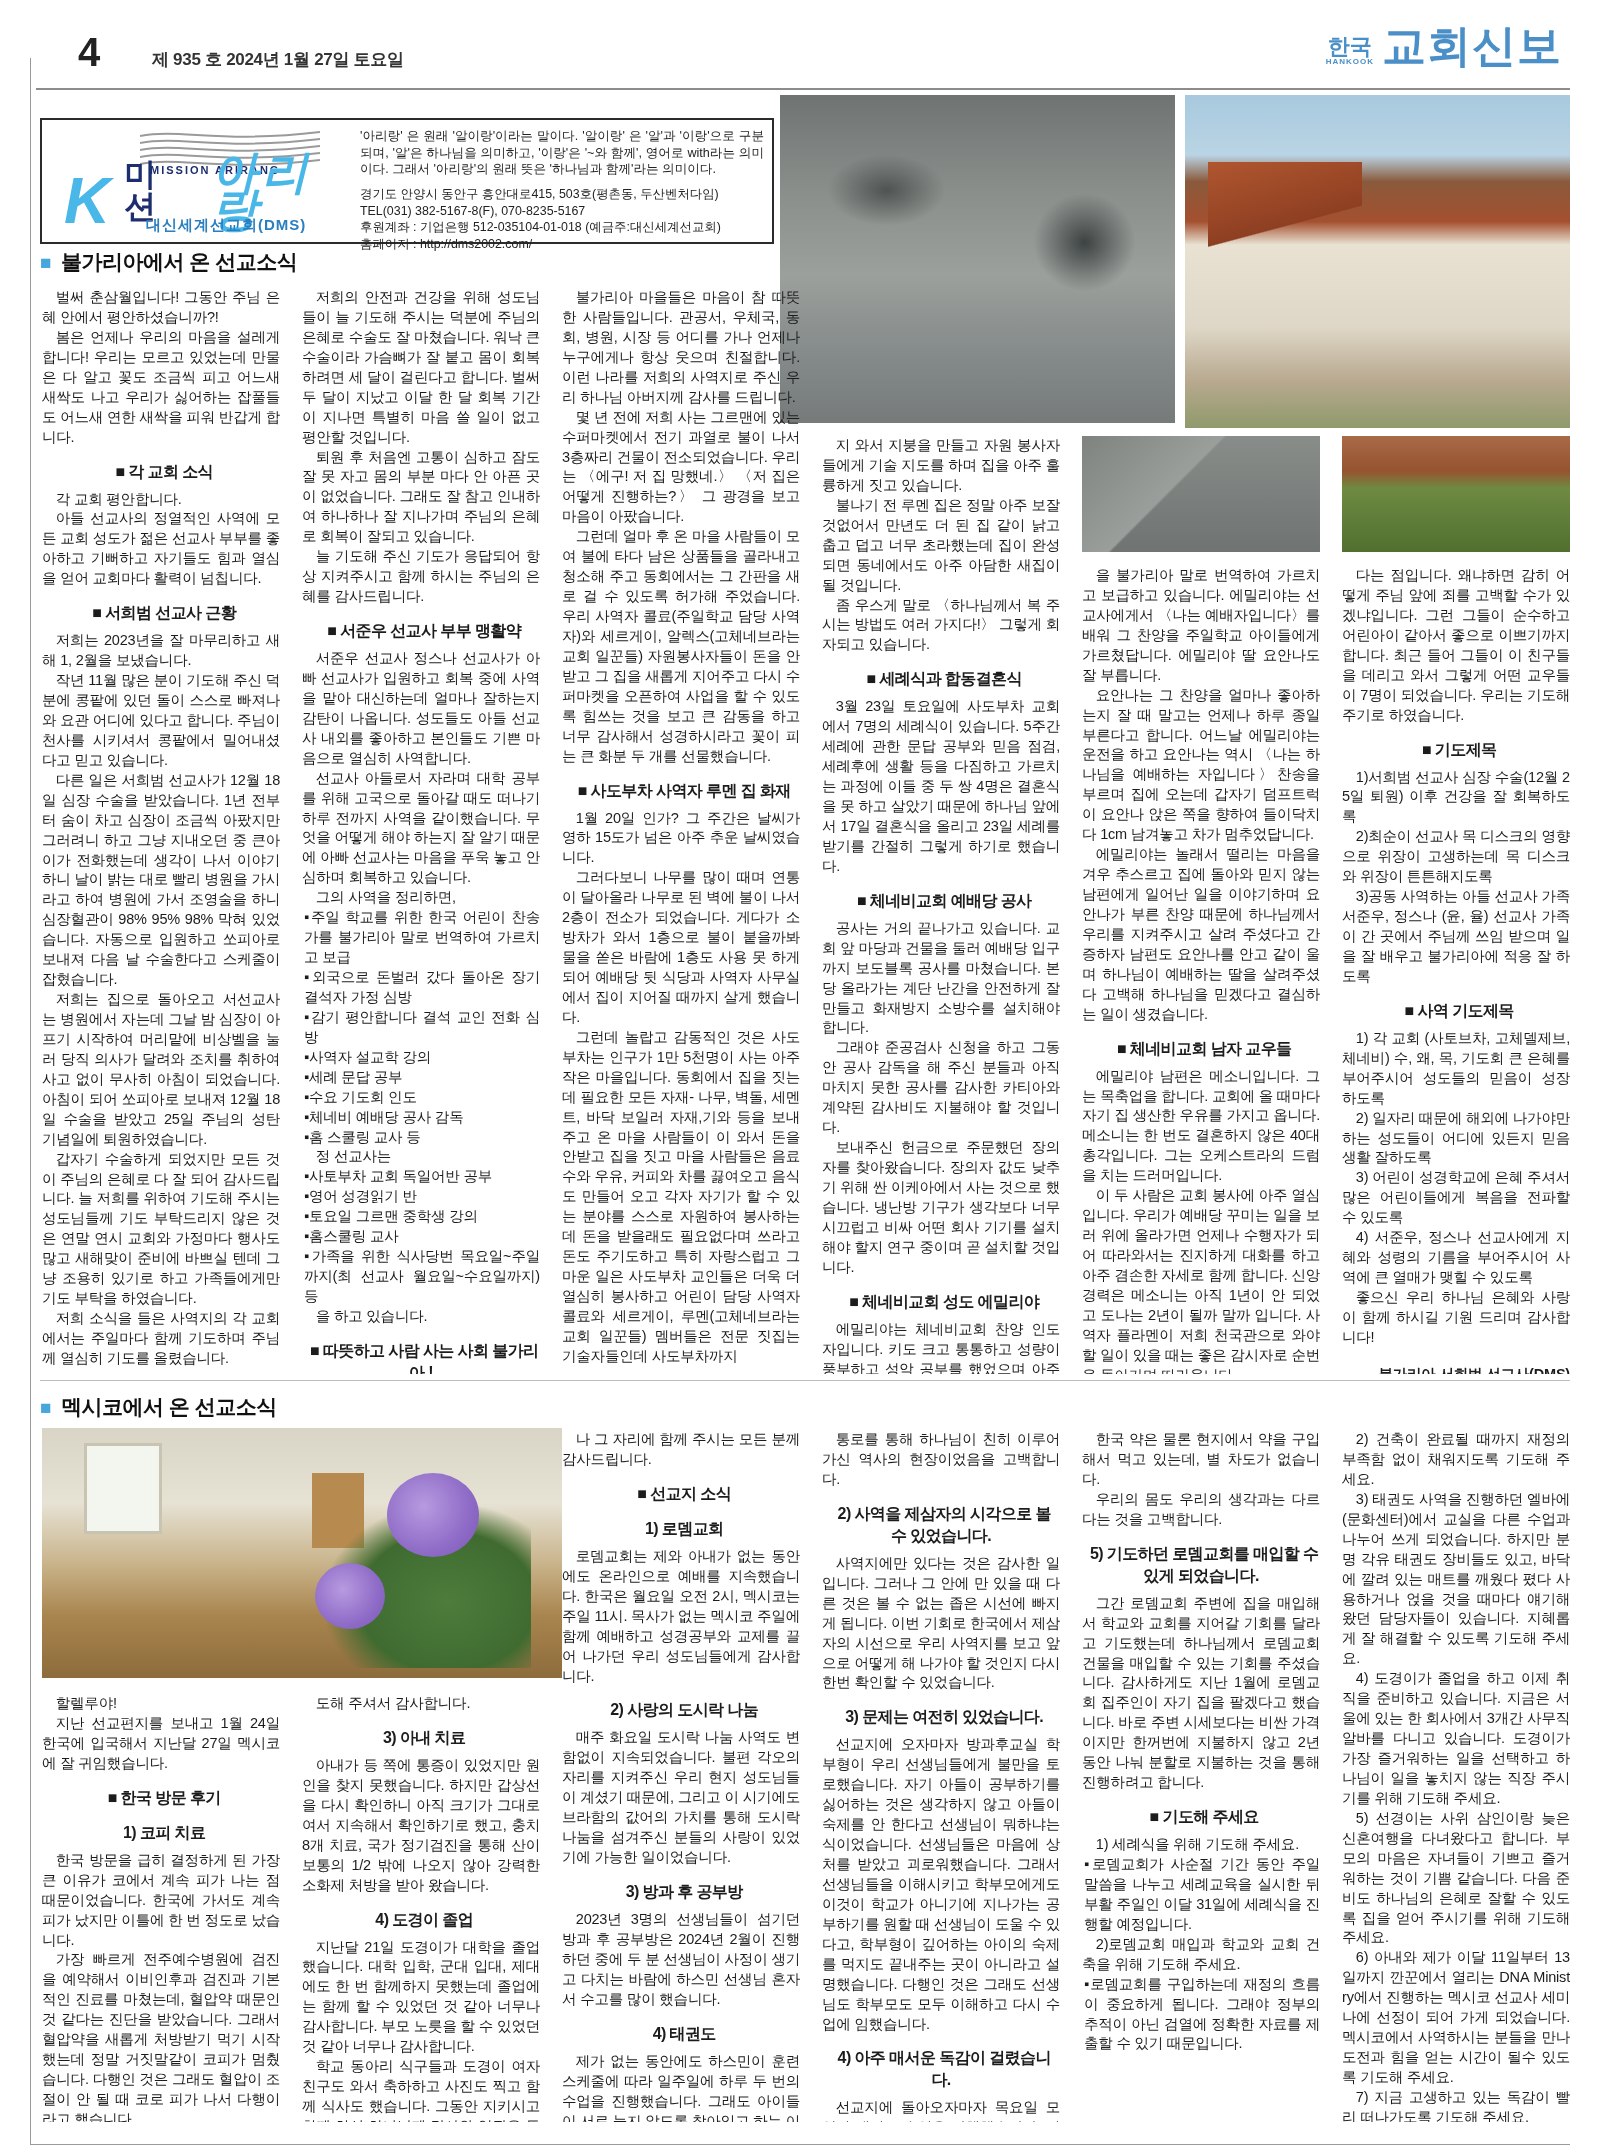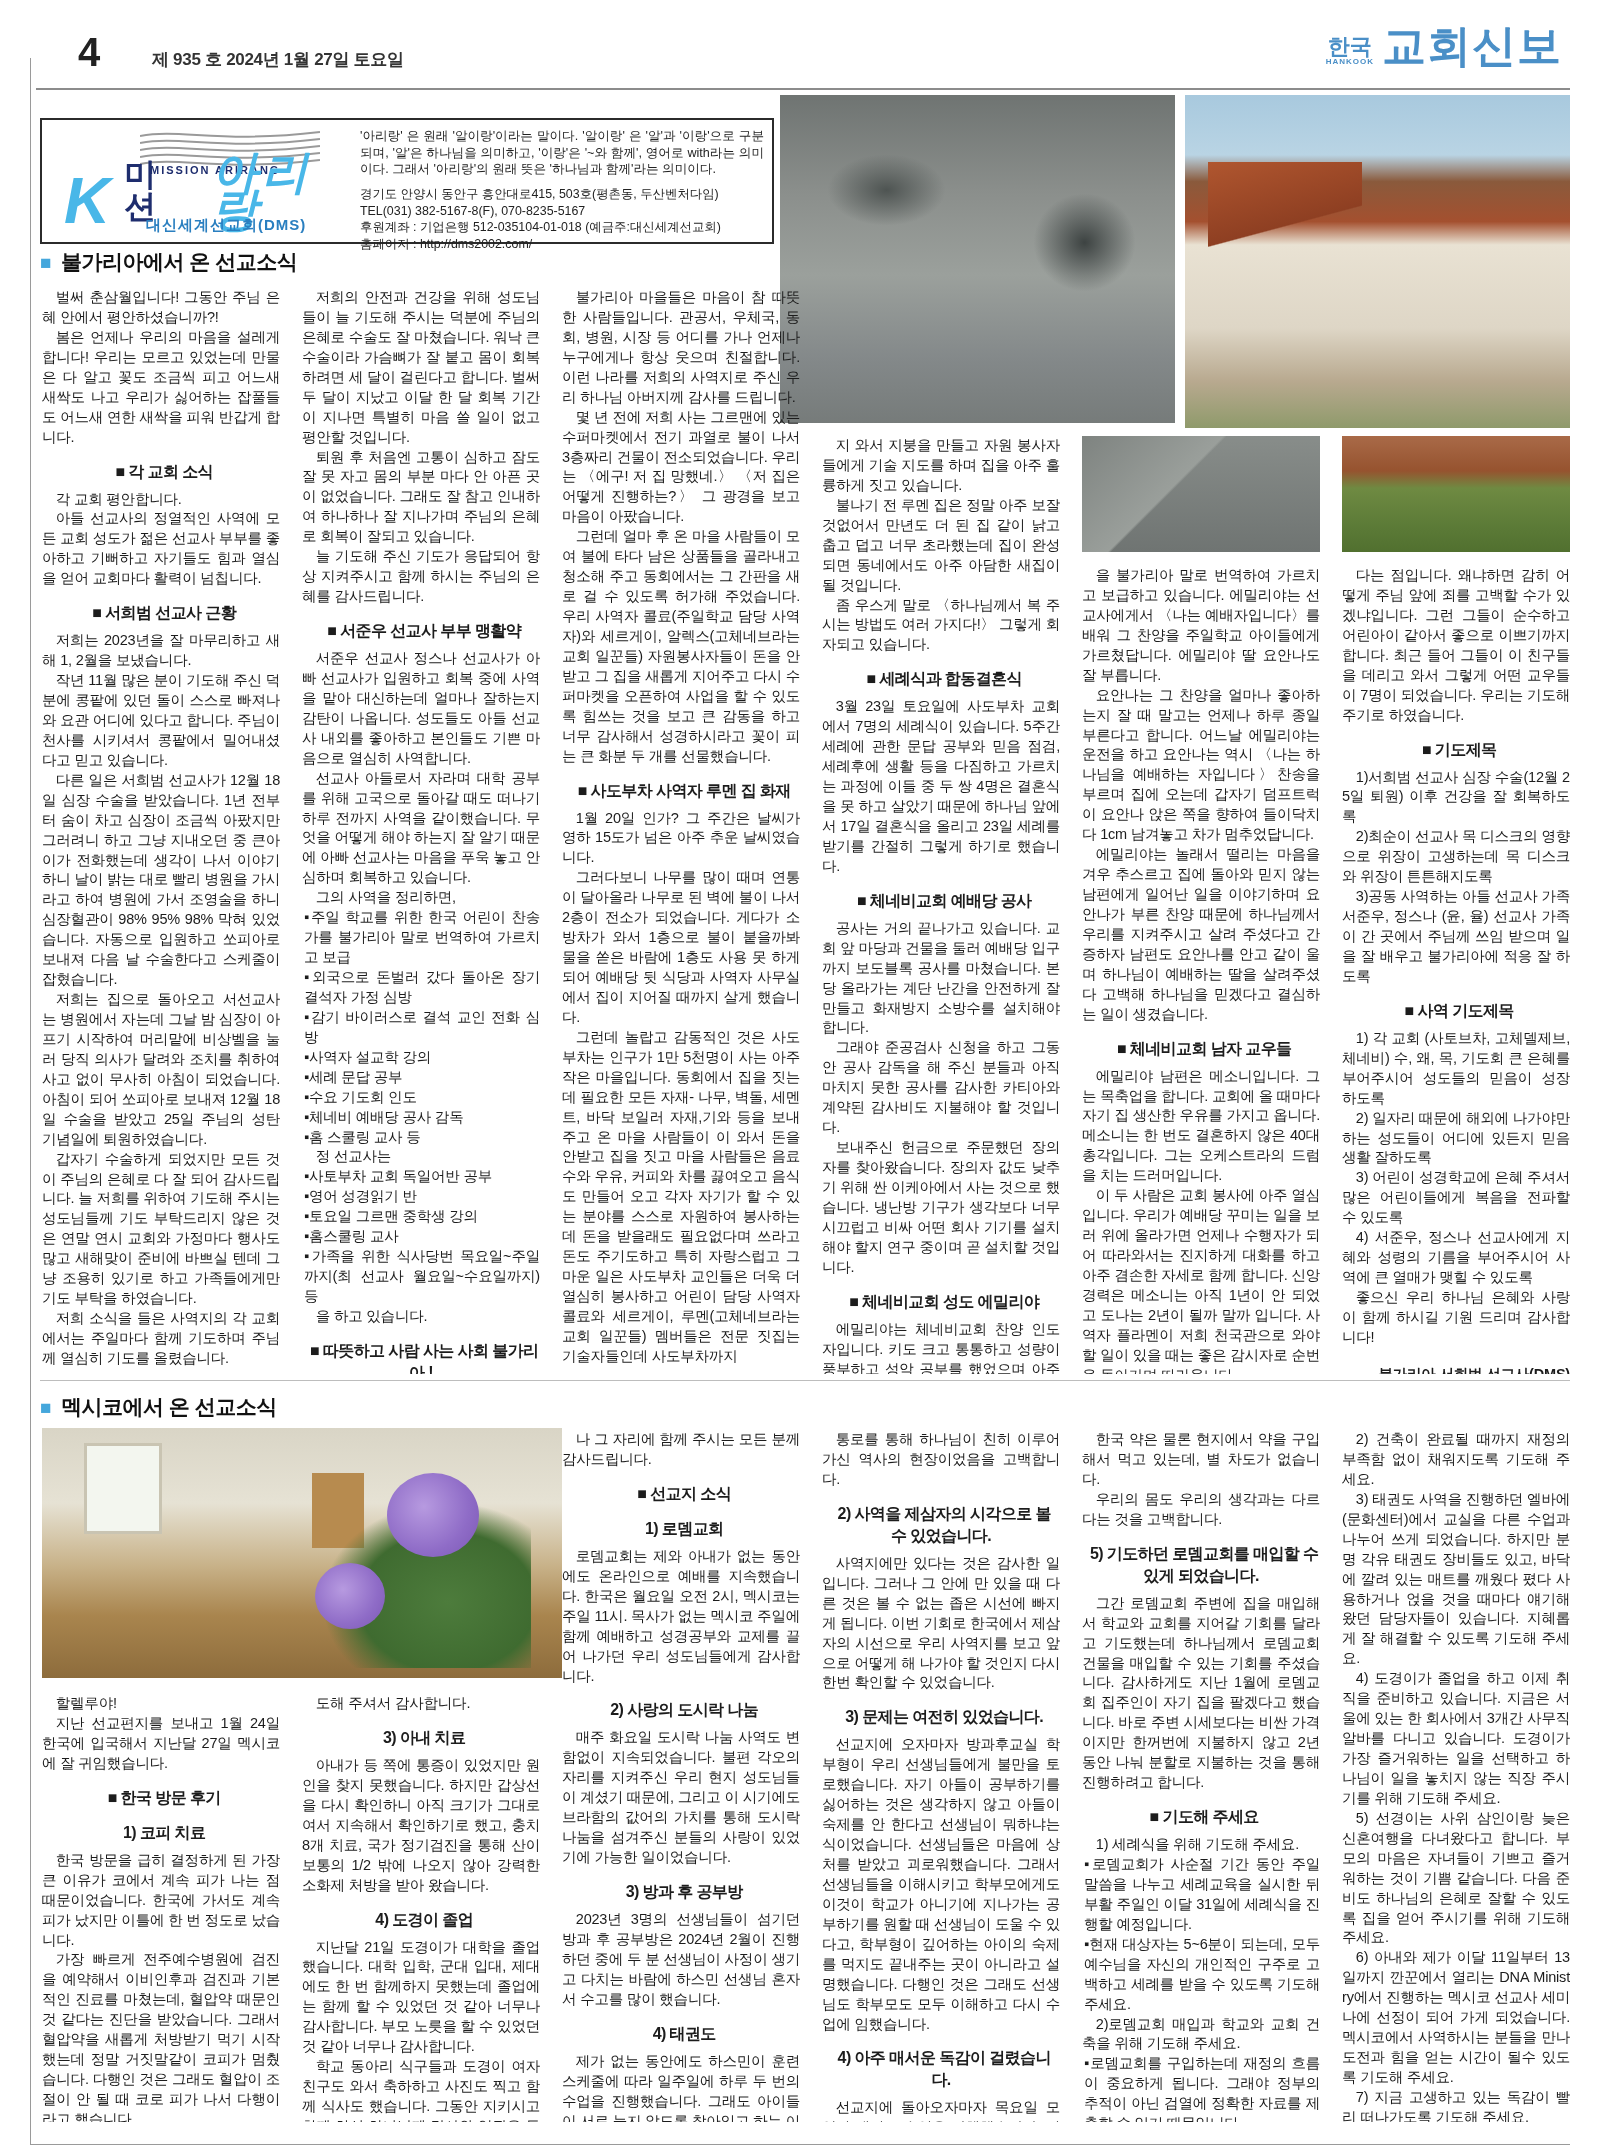--- a/index.html
+++ b/index.html
@@ -144,21 +144,21 @@
   <div class="col" style="left:302px;top:288px;width:238px;height:1086px;">
       <div class="blk p">저희의 안전과 건강을 위해 성도님들이 늘 기도해 주시는 덕분에 주님의 은혜로 수술도 잘 마쳤습니다. 워낙 큰 수술이라 가슴뼈가 잘 붙고 몸이 회복하려면 세 달이 걸린다고 합니다. 벌써 두 달이 지났고 이달 한 달 회복 기간이 지나면 특별히 마음 쓸 일이 없고 평안할 것입니다.</div>
       <div class="blk p">퇴원 후 처음엔 고통이 심하고 잠도 잘 못 자고 몸의 부분 마다 안 아픈 곳이 없었습니다. 그래도 잘 참고 인내하여 하나하나 잘 지나가며 주님의 은혜로 회복이 잘되고 있습니다.</div>
       <div class="blk p">늘 기도해 주신 기도가 응답되어 항상 지켜주시고 함께 하시는 주님의 은혜를 감사드립니다.</div>
       <div class="blk h">■ 서준우 선교사 부부 맹활약</div>
       <div class="blk p">서준우 선교사 정스나 선교사가 아빠 선교사가 입원하고 회복 중에 사역을 맡아 대신하는데 얼마나 잘하는지 감탄이 나옵니다. 성도들도 아들 선교사 내외를 좋아하고 본인들도 기쁜 마음으로 열심히 사역합니다.</div>
       <div class="blk p">선교사 아들로서 자라며 대학 공부를 위해 고국으로 돌아갈 때도 떠나기 하루 전까지 사역을 같이했습니다. 무엇을 어떻게 해야 하는지 잘 알기 때문에 아빠 선교사는 마음을 푸욱 놓고 안심하며 회복하고 있습니다.</div>
       <div class="blk p">그의 사역을 정리하면,</div>
       <div class="blk li">▪주일 학교를 위한 한국 어린이 찬송가를 불가리아 말로 번역하여 가르치고 보급</div>
       <div class="blk li">▪외국으로 돈벌러 갔다 돌아온 장기 결석자 가정 심방</div>
-      <div class="blk li">▪감기 바이러스로 결석 교인 전화 심방</div>
+      <div class="blk li">▪감기 평안합니다 결석 교인 전화 심방</div>
       <div class="blk li">▪사역자 설교학 강의</div>
       <div class="blk li">▪세례 문답 공부</div>
       <div class="blk li">▪수요 기도회 인도</div>
       <div class="blk li">▪체네비 예배당 공사 감독</div>
       <div class="blk li">▪홈 스쿨링 교사 등</div>
       <div class="blk p">정 선교사는</div>
       <div class="blk li">▪사토부차 교회 독일어반 공부</div>
       <div class="blk li">▪영어 성경읽기 반</div>
       <div class="blk li">▪토요일 그르맨 중학생 강의</div>
       <div class="blk li">▪홈스쿨링 교사</div>
@@ -261,21 +261,20 @@
       <div class="blk p">선교지에 돌아오자마자 목요일 모임과 태권도 수업을 진행했습니다. 시차나 몸의 상태 등은 신경 쓰지 않고 있는 일이기에 당연히 나가서 사역을 했는데 토요일 오후부터 몸이 좋지 않더니 독감에 몸살까지 겹쳤습니다. 그래서 오늘까지도 고열과 몸에 통증 그리고 기침과 가래로 고통을 받고 있습니다.</div>
     </div>
   <div class="col" style="left:1082px;top:1430px;width:238px;height:692px;">
       <div class="blk p">한국 약은 물론 현지에서 약을 구입해서 먹고 있는데, 별 차도가 없습니다.</div>
       <div class="blk p">우리의 몸도 우리의 생각과는 다르다는 것을 고백합니다.</div>
       <div class="blk h">5) 기도하던 로뎀교회를 매입할 수 있게 되었습니다.</div>
       <div class="blk p">그간 로뎀교회 주변에 집을 매입해서 학교와 교회를 지어갈 기회를 달라고 기도했는데 하나님께서 로뎀교회 건물을 매입할 수 있는 기회를 주셨습니다. 감사하게도 지난 1월에 로뎀교회 집주인이 자기 집을 팔겠다고 했습니다. 바로 주변 시세보다는 비싼 가격이지만 한꺼번에 지불하지 않고 2년 동안 나눠 분할로 지불하는 것을 통해 진행하려고 합니다.</div>
       <div class="blk h">■ 기도해 주세요</div>
       <div class="blk p">1) 세례식을 위해 기도해 주세요.</div>
       <div class="blk li">▪로뎀교회가 사순절 기간 동안 주일 말씀을 나누고 세례교육을 실시한 뒤 부활 주일인 이달 31일에 세례식을 진행할 예정입니다.</div>
-      <div class="blk li">▪현재 대상자는 5~6분이 되는데, 모두 예수님을 자신의 개인적인 구주로 고백하고 세례를 받을 수 있도록 기도해 주세요.</div>
       <div class="blk p">2)로뎀교회 매입과 학교와 교회 건축을 위해 기도해 주세요.</div>
       <div class="blk li">▪로뎀교회를 구입하는데 재정의 흐름이 중요하게 됩니다. 그래야 정부의 추적이 아닌 검열에 정확한 자료를 제출할 수 있기 때문입니다.</div>
     </div>
   <div class="col" style="left:1342px;top:1430px;width:228px;height:692px;">
       <div class="blk p">2) 건축이 완료될 때까지 재정의 부족함 없이 채워지도록 기도해 주세요.</div>
       <div class="blk p">3) 태권도 사역을 진행하던 엘바에(문화센터)에서 교실을 다른 수업과 나누어 쓰게 되었습니다. 하지만 분명 각유 태권도 장비들도 있고, 바닥에 깔려 있는 매트를 깨웠다 폈다 사용하거나 얹을 것을 때마다 얘기해 왔던 담당자들이 있습니다. 지혜롭게 잘 해결할 수 있도록 기도해 주세요.</div>
       <div class="blk p">4) 도경이가 졸업을 하고 이제 취직을 준비하고 있습니다. 지금은 서울에 있는 한 회사에서 3개간 사무직 알바를 다니고 있습니다. 도경이가 가장 즐거워하는 일을 선택하고 하나님이 일을 놓치지 않는 직장 주시기를 위해 기도해 주세요.</div>
       <div class="blk p">5) 선경이는 사위 삼인이랑 늦은 신혼여행을 다녀왔다고 합니다. 부모의 마음은 자녀들이 기쁘고 즐거워하는 것이 기쁨 같습니다. 다음 준비도 하나님의 은혜로 잘할 수 있도록 집을 얻어 주시기를 위해 기도해 주세요.</div>
       <div class="blk p">6) 아내와 제가 이달 11일부터 13일까지 깐꾼에서 열리는 DNA Ministry에서 진행하는 멕시코 선교사 세미나에 선정이 되어 가게 되었습니다. 멕시코에서 사역하시는 분들을 만나 도전과 힘을 얻는 시간이 될수 있도록 기도해 주세요.</div>
       <div class="blk p">7) 지금 고생하고 있는 독감이 빨리 떠나가도록 기도해 주세요.</div>

